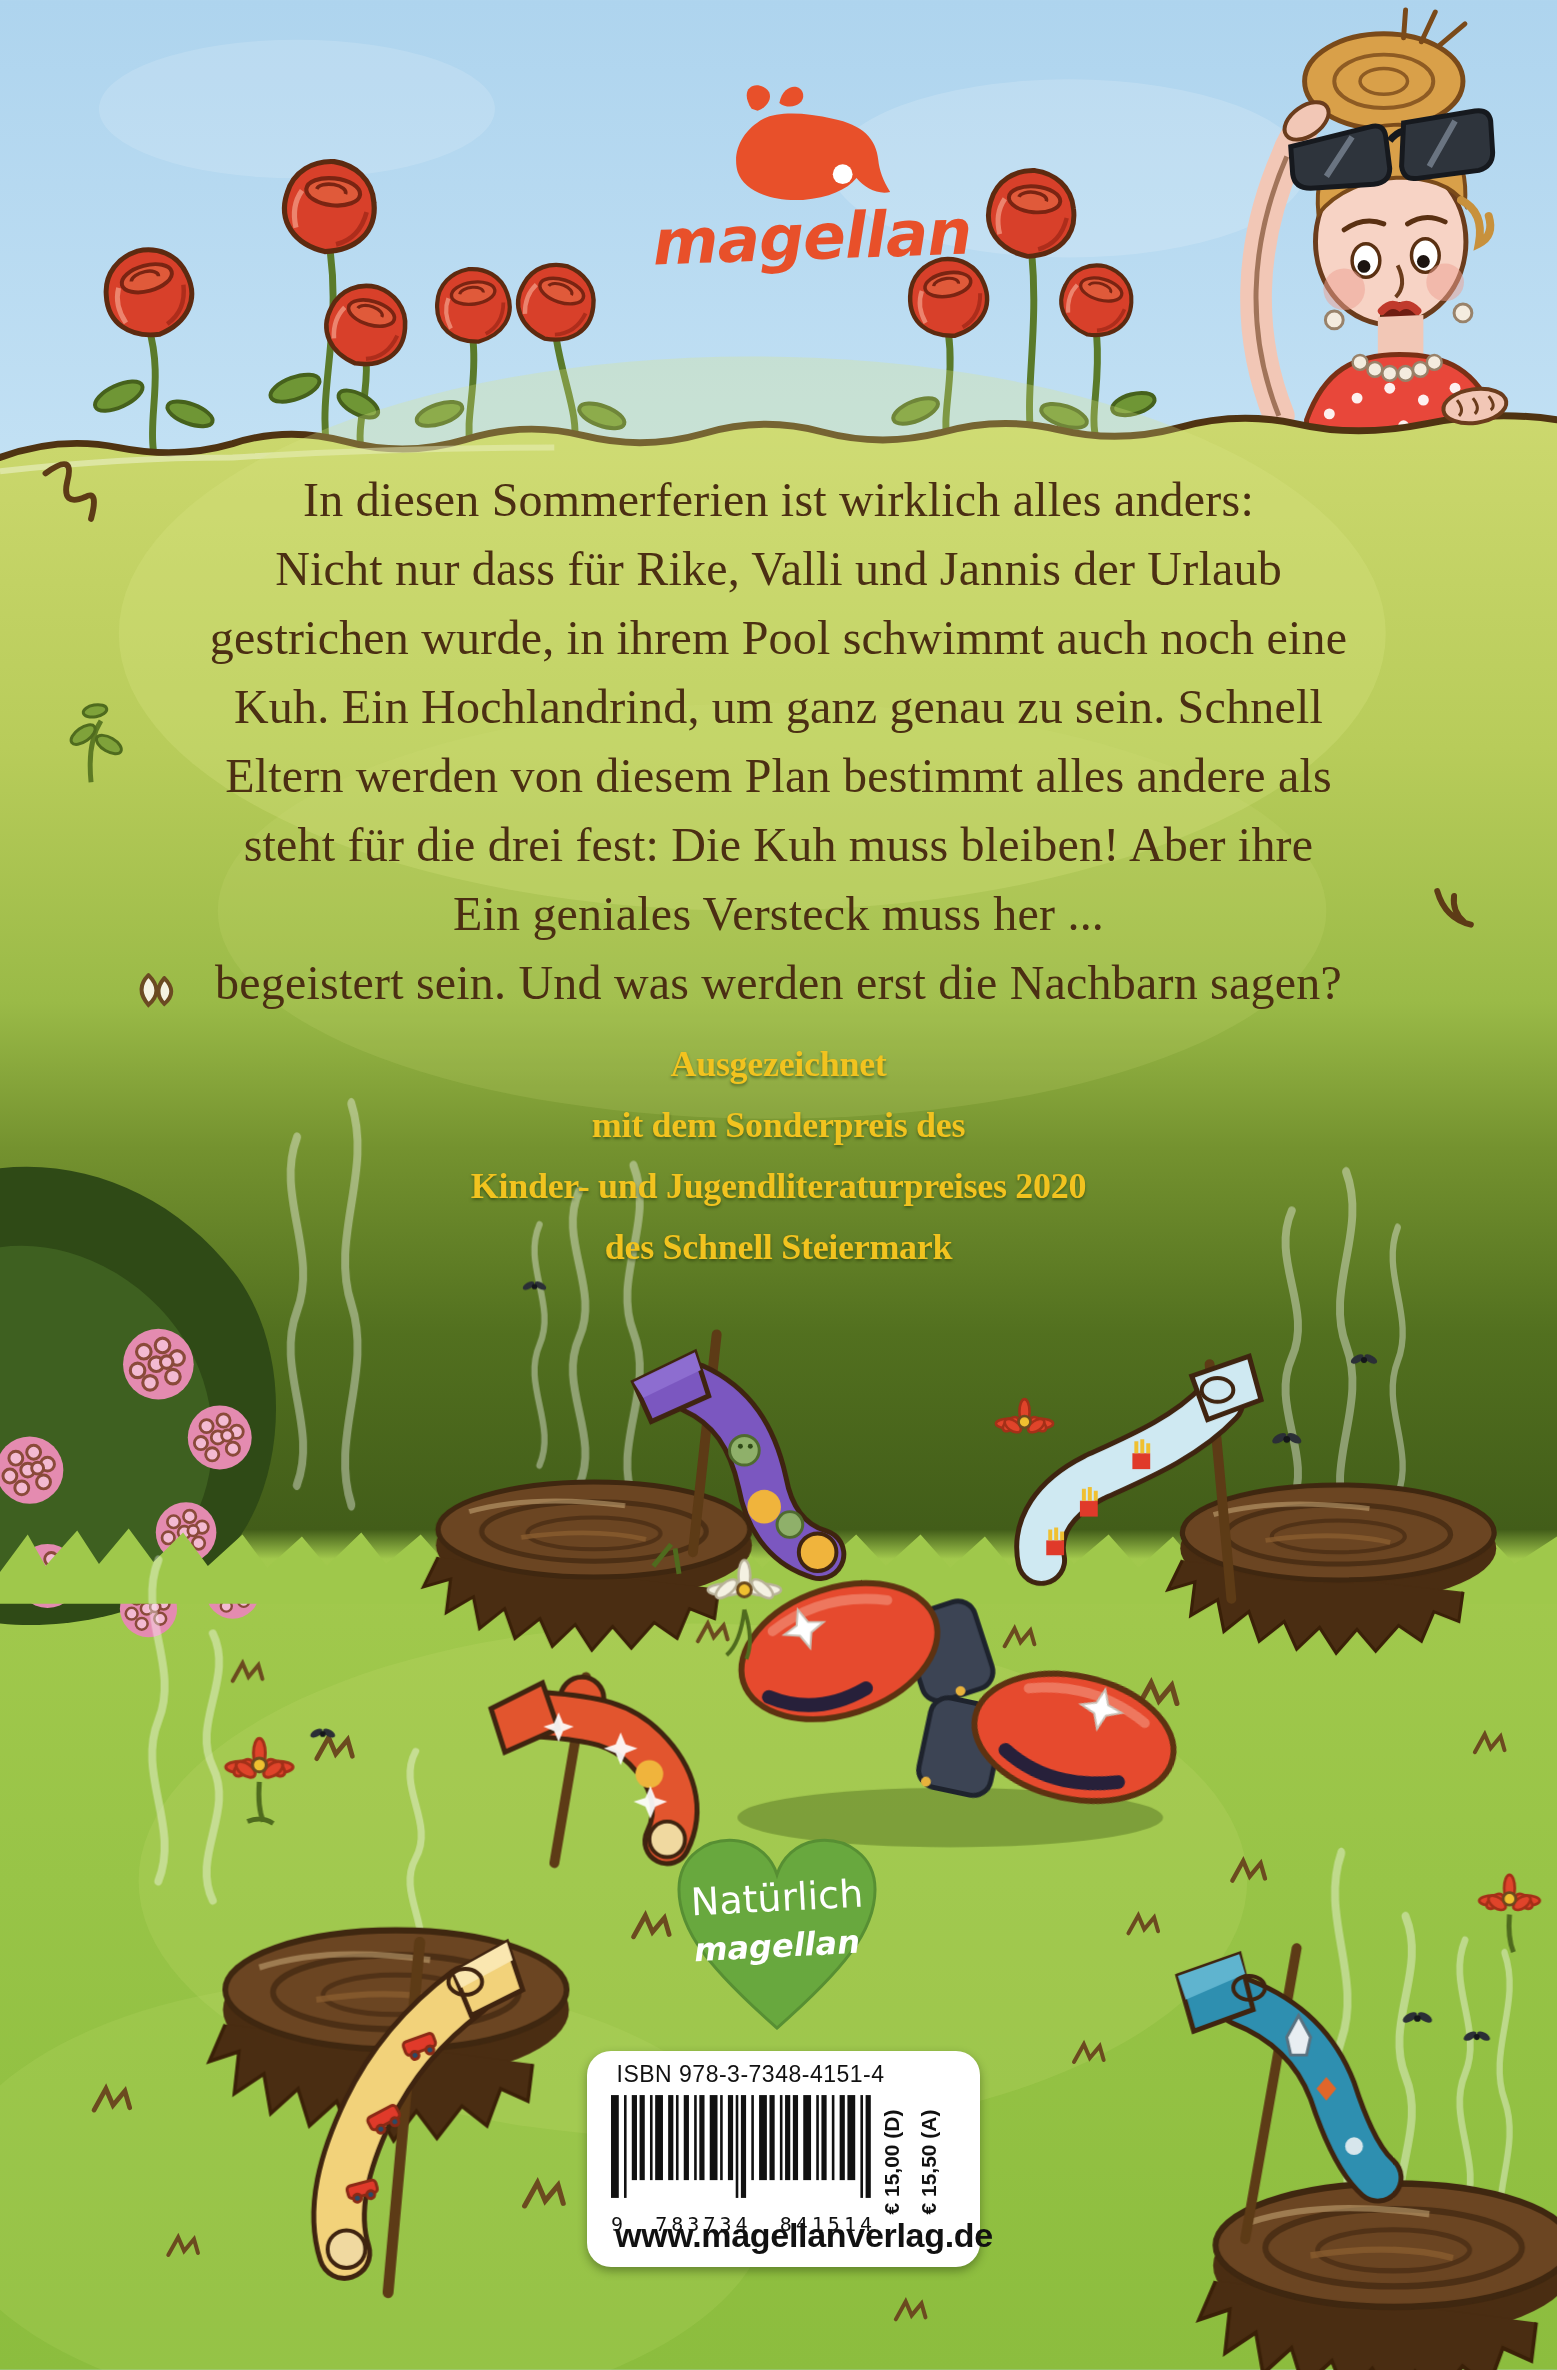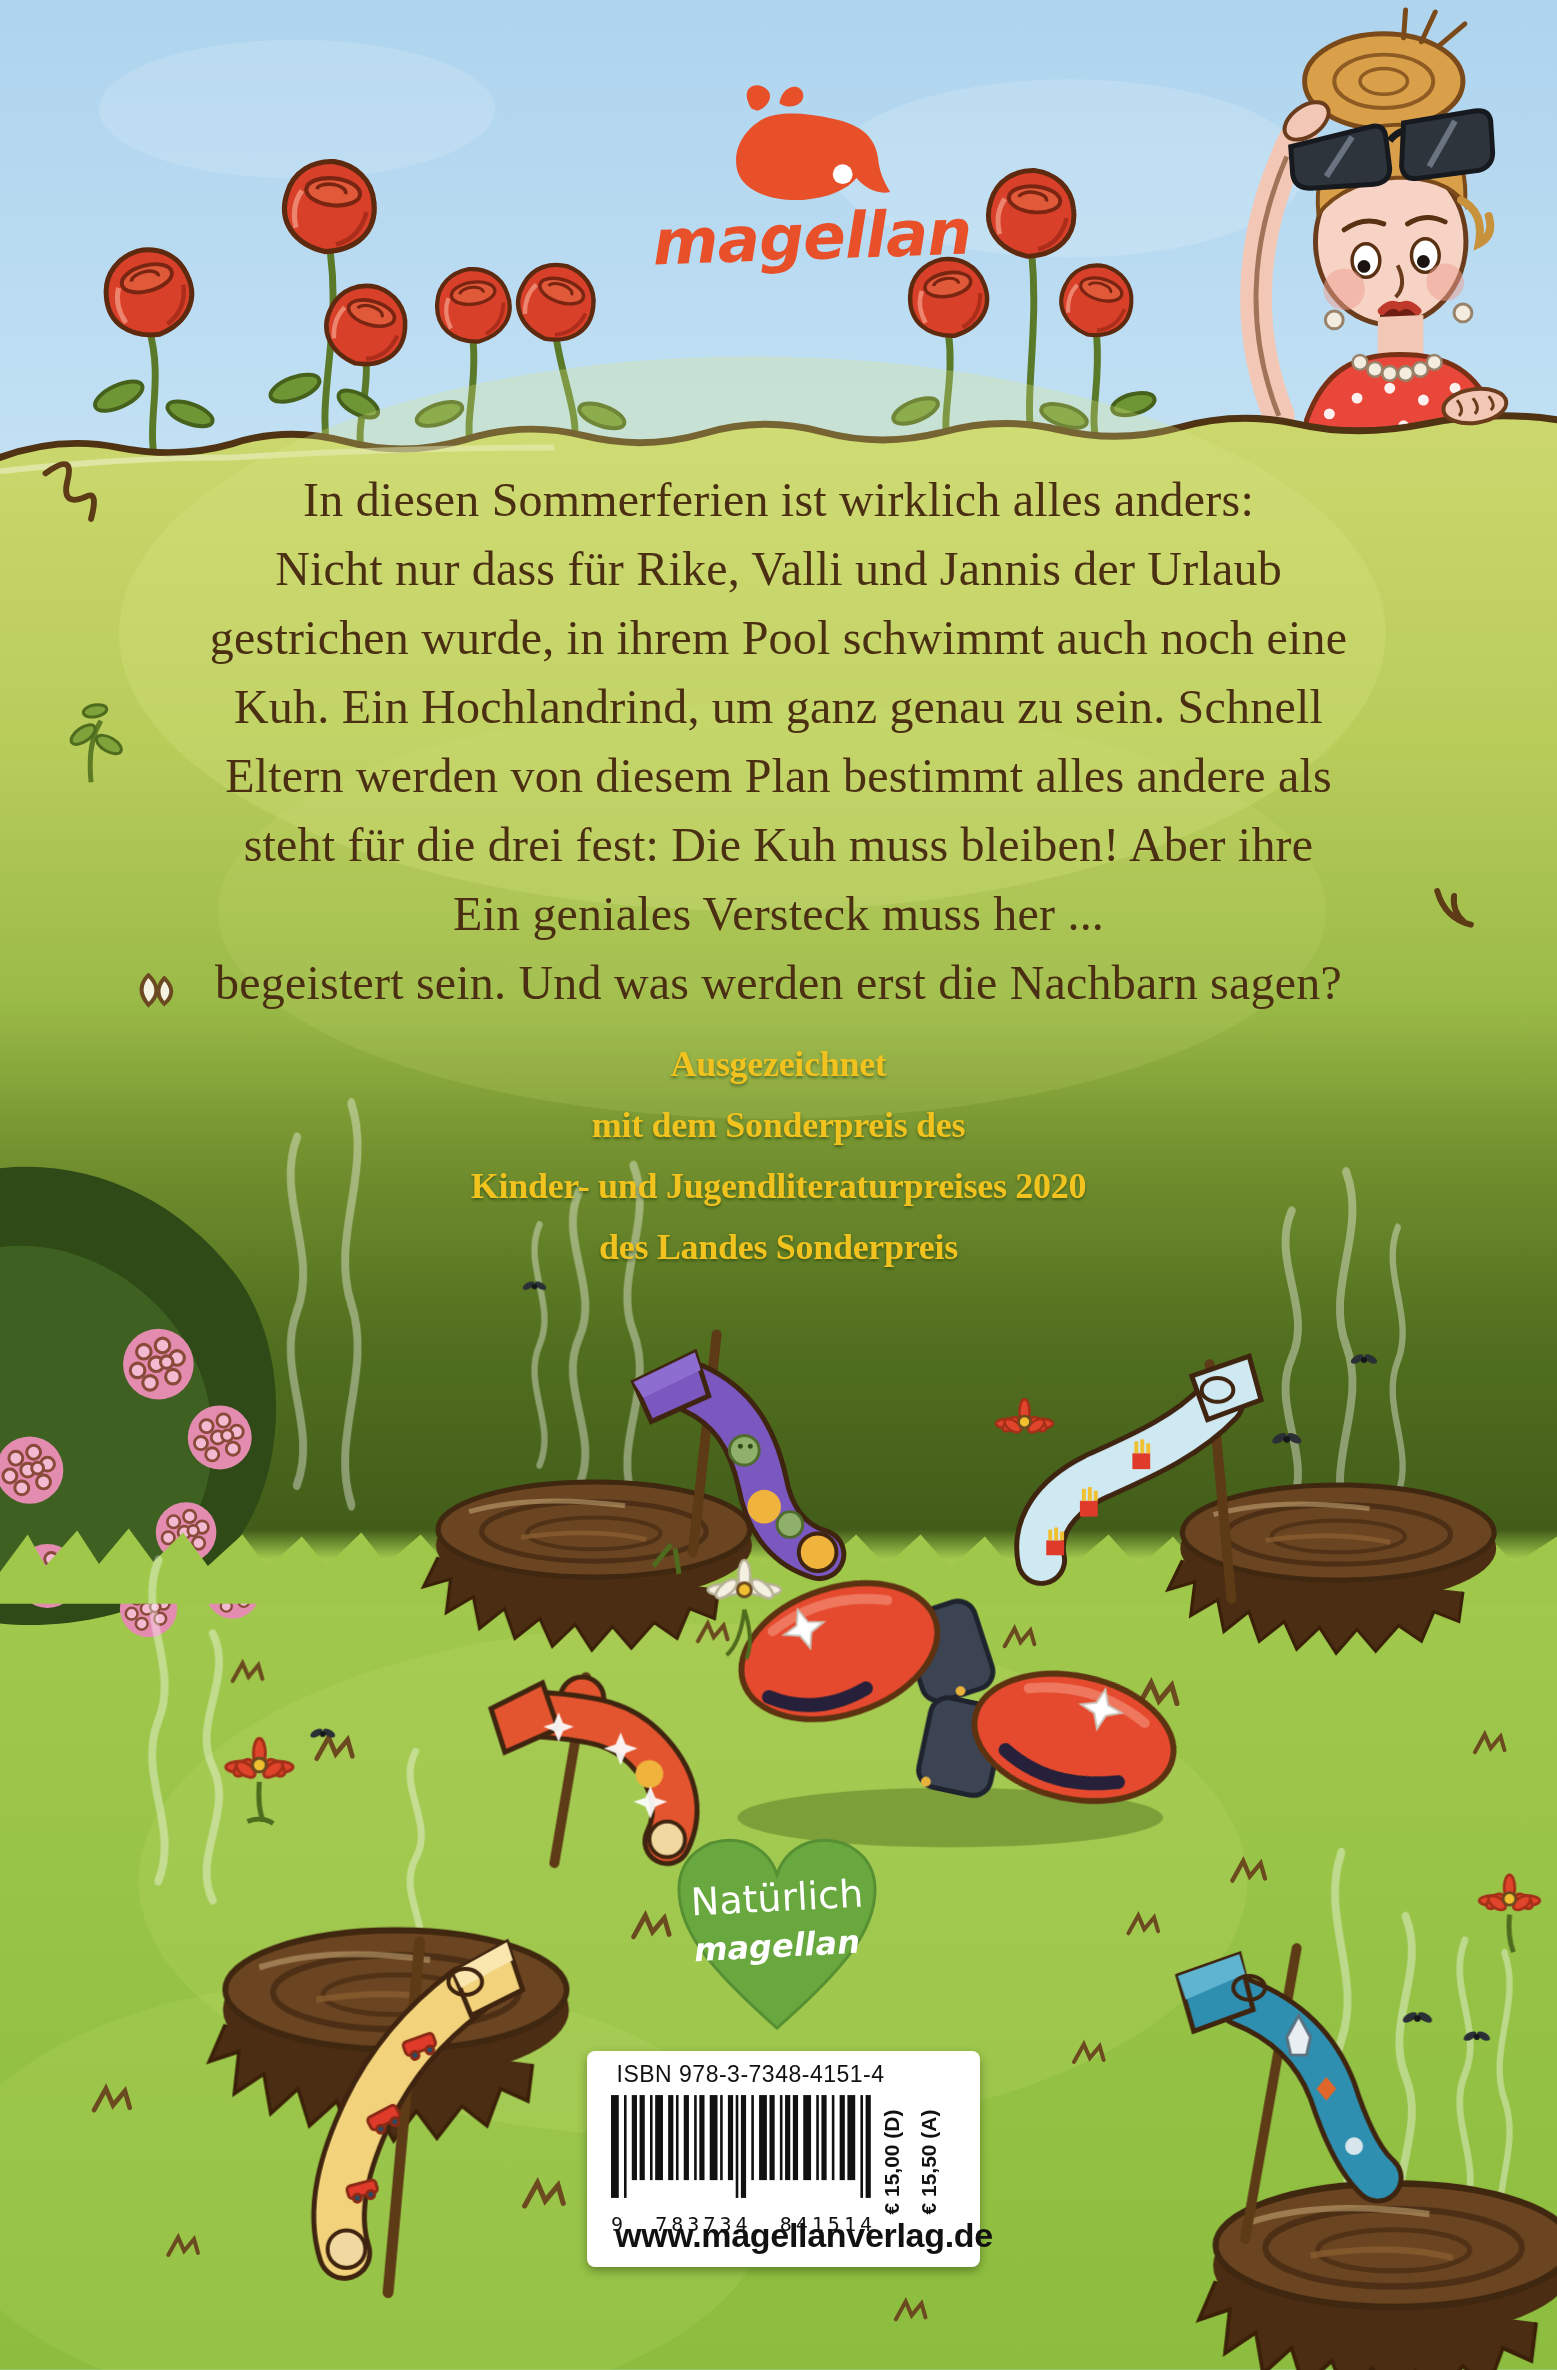--- a/index.html
+++ b/index.html
@@ -28,21 +28,21 @@
   .badge{position:absolute;left:671px;top:1832px;width:212px;height:204px;}
   .badge svg{position:absolute;left:0;top:0;}
   .badge .t1{position:absolute;top:44px;left:0;right:0;text-align:center;color:#fff;
        font-family:"DejaVu Sans",sans-serif;font-size:38px;transform:rotate(-3deg);}
   .badge .t2{position:absolute;top:95px;left:0;right:0;text-align:center;color:#fff;
        font-family:"DejaVu Sans",sans-serif;font-style:italic;font-weight:bold;font-size:32px;
        transform:rotate(-3deg);}
 
   
   .isbn-box{position:absolute;left:587px;top:2051px;width:393px;height:216px;background:#fff;
-        border-radius:8px;box-shadow:0 4px 10px rgba(25,40,8,.4);
+        border-radius:24px;box-shadow:0 4px 10px rgba(25,40,8,.4);
         font-family:"Liberation Sans",sans-serif;color:#111;}
   .isbn-label{position:absolute;top:10px;left:0;width:327px;text-align:center;
         font-size:23px;letter-spacing:0.5px;}
   .barcode-wrap{position:absolute;left:24px;top:44px;width:265px;height:145px;}
   .barcode-digits{position:absolute;left:0;right:0;top:117px;display:flex;
         justify-content:space-between;font-family:"DejaVu Sans Mono",monospace;
         font-size:20px;letter-spacing:4px;}
   .price{position:absolute;width:158px;text-align:center;transform:rotate(-90deg);
         font-size:21px;font-weight:bold;white-space:nowrap;}
   .price-d{left:226px;top:99px;}
@@ -474,21 +474,21 @@
   <div>Eltern werden von diesem Plan bestimmt alles andere als</div>
   <div>steht für die drei fest: Die Kuh muss bleiben! Aber ihre</div>
   <div>Ein geniales Versteck muss her ...</div>
   <div>begeistert sein. Und was werden erst die Nachbarn sagen?</div>
 </div>
 
 <div class="award">
   <div>Ausgezeichnet</div>
   <div>mit dem Sonderpreis des</div>
   <div>Kinder- und Jugendliteraturpreises 2020</div>
-  <div>des Landes Sonderpreis</div>
+  <div>des Schnell Steiermark</div>
 </div>
 
 <div class="badge">
   <svg width="212" height="204" viewBox="0 0 214 206">
     <path d="M107,198 C40,139 8,100 8,58 C8,24 37,5 68,9 C88,12 102,27 107,43
              C112,27 126,12 146,9 C177,5 206,24 206,58 C206,100 174,139 107,198 Z" fill="#68a83e" stroke="#578f33" stroke-width="3"></path>
   </svg>
   <div class="t1">Natürlich</div>
   <div class="t2">magellan</div>
 </div>

